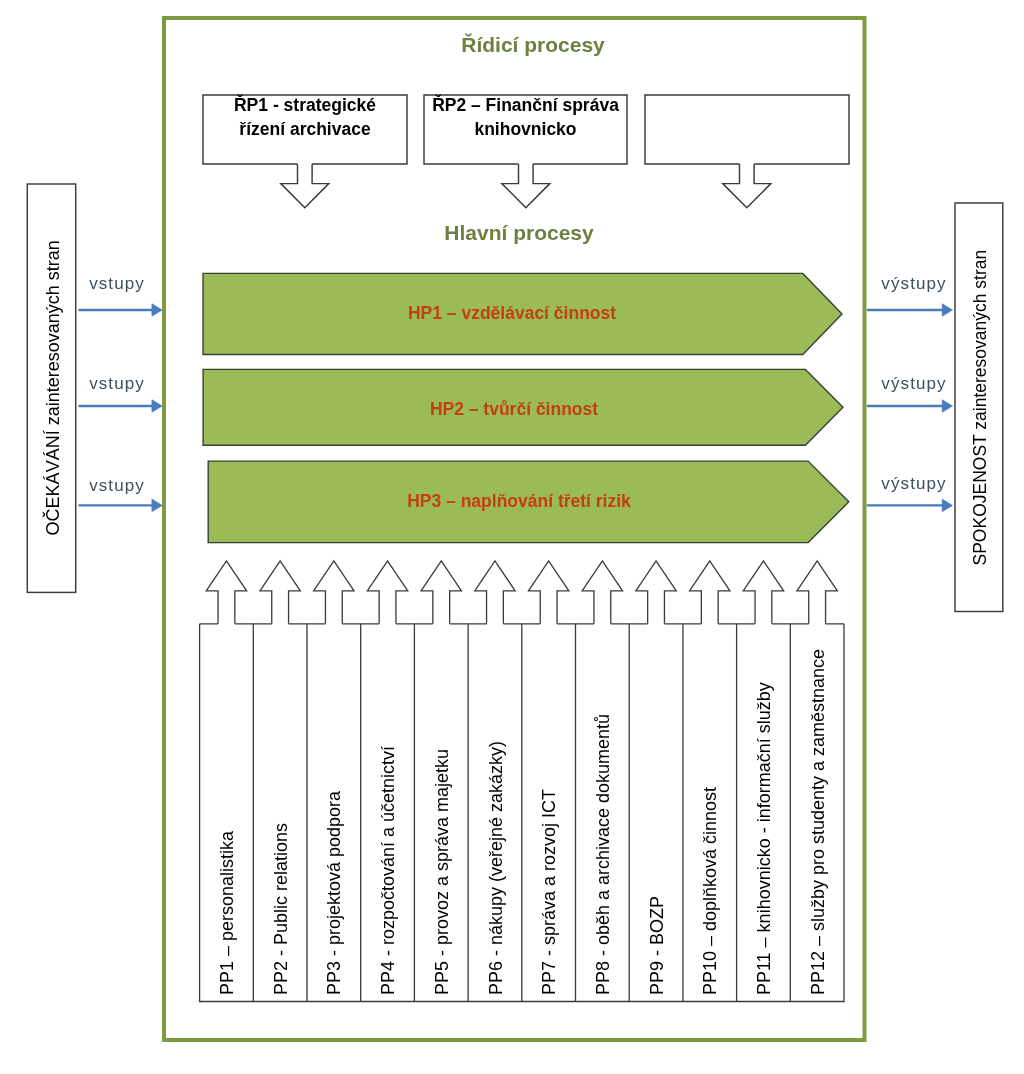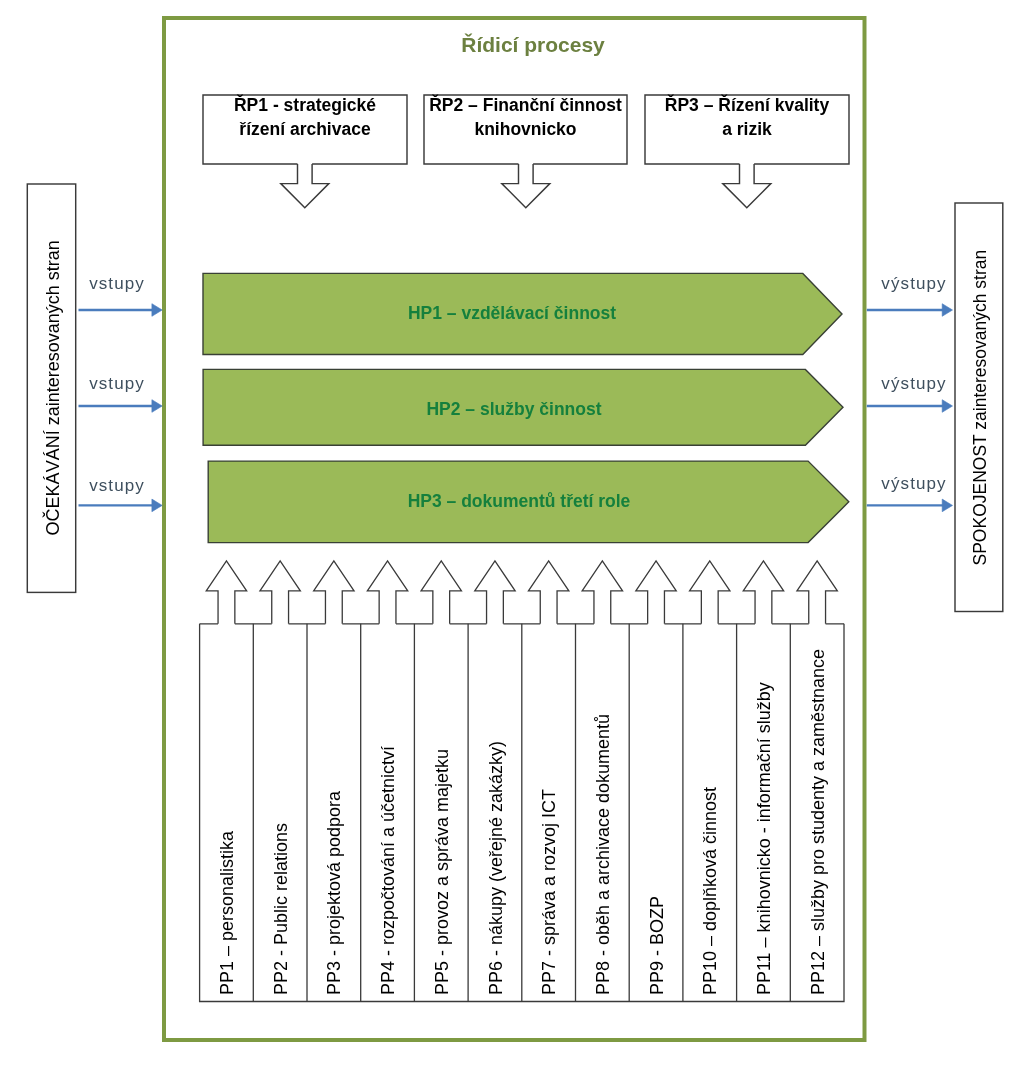--- a/index.html
+++ b/index.html
@@ -22,21 +22,21 @@
   .bluehead   {fill:#4a7cbd;stroke:#4a7cbd;stroke-width:0.6;stroke-linejoin:miter;}
 
   
   .lbl        {position:absolute;white-space:pre;}
   .heading    {color:#6c8040;font-size:21px;font-weight:bold;line-height:24px;
                width:400px;text-align:center;}
   .rpbox      {display:flex;flex-direction:column;align-items:center;
                font-size:17.5px;font-weight:bold;line-height:23.5px;color:#000;
                top:94px;height:69px;}
   .hplabel    {display:flex;align-items:center;justify-content:center;
-               font-size:17.5px;font-weight:bold;color:#15803d;width:618px;}
+               font-size:17.5px;font-weight:bold;color:#c2410c;width:618px;}
   .vert       {writing-mode:vertical-rl;transform:rotate(180deg);
                display:flex;align-items:center;justify-content:flex-start;color:#000;}
   .pplabel    {top:625.5px;height:369.1px;width:53.7px;font-size:18px;}
   .sidelabel  {justify-content:center;}
   .iolabel    {color:#3e4f5e;font-size:17px;letter-spacing:1.1px;line-height:20px;
                text-align:center;}
 </style>
 </head>
 <body>
 
@@ -99,37 +99,34 @@
     <line class="bluestem" x1="866.8" y1="406" x2="943.7" y2="406"></line>
     <path class="bluehead" d="M 942.2 399.7 L 952.5 406 L 942.2 412.3 Z"></path>
   </g>
   <g>
     <line class="bluestem" x1="866.8" y1="505.4" x2="943.7" y2="505.4"></line>
     <path class="bluehead" d="M 942.2 499.1 L 952.5 505.4 L 942.2 511.7 Z"></path>
   </g>
 </svg>
 
 <div class="lbl heading" style="left:333px;top:33px">Řídicí procesy</div>
+<div class="lbl heading" style="left:319px;top:221px">Hlavní procesy</div>
 
 <div class="lbl rpbox" style="left:203px;width:204px">
   <span>ŘP1 - strategické</span>
   <span>řízení archivace</span>
 </div>
 <div class="lbl rpbox" style="left:424px;width:203px">
-  <span>ŘP2 – Finanční činnost</span>
+  <span>ŘP2 – Finanční správa</span>
   <span>knihovnicko</span>
-</div>
-<div class="lbl rpbox" style="left:645px;width:204px">
-  <span>ŘP3 – Řízení kvality</span>
-  <span>a rizik</span>
 </div>
 
 <div class="lbl hplabel" style="left:203px;top:273.4px;height:81.1px">HP1 – vzdělávací činnost</div>
-<div class="lbl hplabel" style="left:205px;top:371.4px;height:75.9px">HP2 – služby činnost</div>
-<div class="lbl hplabel" style="left:210px;top:461.1px;height:81.5px">HP3 – dokumentů třetí role</div>
+<div class="lbl hplabel" style="left:205px;top:371.4px;height:75.9px">HP2 – tvůrčí činnost</div>
+<div class="lbl hplabel" style="left:210px;top:461.1px;height:81.5px">HP3 – naplňování třetí rizik</div>
 
 <div class="lbl vert pplabel" style="left:201px">PP1 – personalistika</div>
 <div class="lbl vert pplabel" style="left:254.7px">PP2 - Public relations</div>
 <div class="lbl vert pplabel" style="left:308.4px">PP3 - projektová podpora</div>
 <div class="lbl vert pplabel" style="left:362.1px">PP4 - rozpočtování a účetnictví</div>
 <div class="lbl vert pplabel" style="left:415.8px">PP5 - provoz a správa majetku</div>
 <div class="lbl vert pplabel" style="left:469.5px">PP6 - nákupy (veřejné zakázky)</div>
 <div class="lbl vert pplabel" style="left:523.2px">PP7 - správa a rozvoj ICT</div>
 <div class="lbl vert pplabel" style="left:576.9px">PP8 - oběh a archivace dokumentů</div>
 <div class="lbl vert pplabel" style="left:630.6px">PP9 - BOZP</div>

